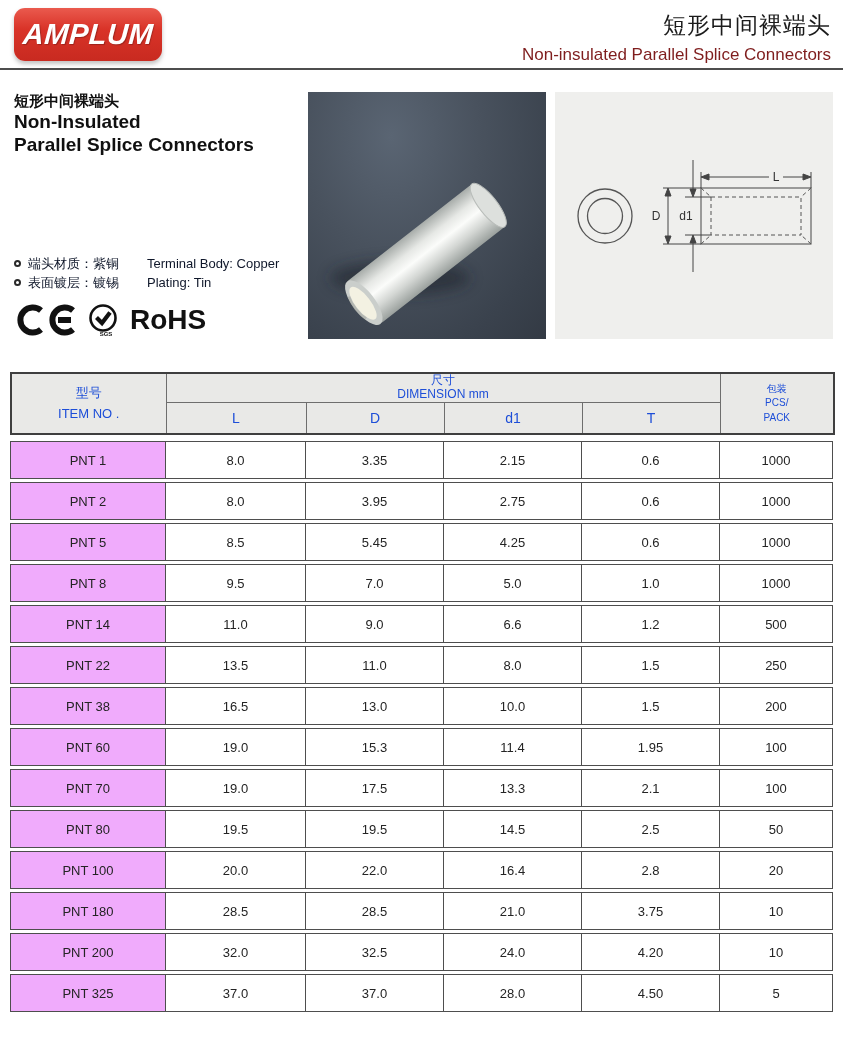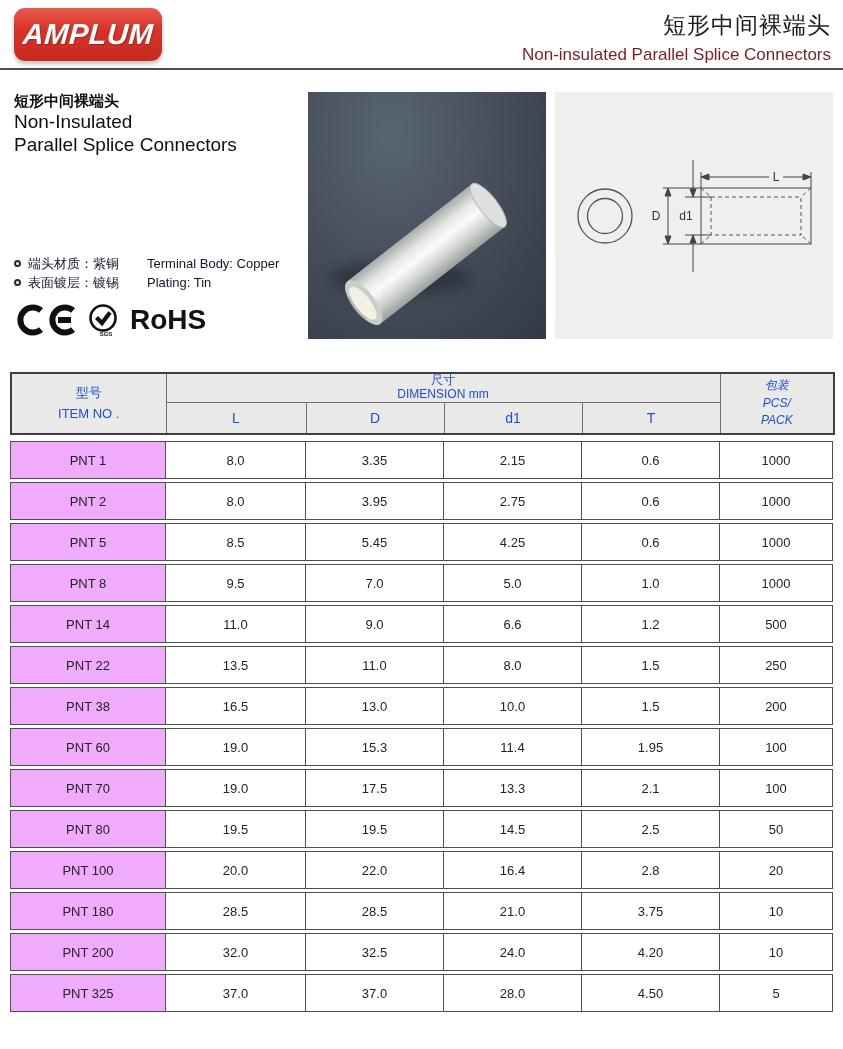--- a/index.html
+++ b/index.html
@@ -27,21 +27,21 @@
   }
   .hdr-titles { text-align:right; padding-top:2px; }
   .title-zh { font-size:23px; color:#1b1b1b; letter-spacing:1px; }
   .title-en { font-size:17px; color:#7f1d1d; margin-top:4px; }
   .hdr-rule { border-bottom:2px solid #4d4d4d; margin-top:3px; }
 
   
   .info-row { display:flex; margin:22px 10px 0 14px; height:247px; gap:9px; }
   .info-left { width:294px; display:flex; flex-direction:column; }
   .p-name-zh { font-size:15px; font-weight:bold; color:#101010; }
-  .p-name-en { font-size:19px; color:#101010; line-height:1.2; }
+  .p-name-en { font-size:19px; color:#101010; line-height:1.2;font-weight:bold; }
   .grow { flex:1; }
   .spec-line { display:flex; align-items:center; font-size:13px; color:#0f172a;
                height:19px; }
   .bullet { width:7px; height:7px; border:2px solid #2a2a2a; border-radius:50%;
             margin-right:7px; flex:0 0 auto; }
   .spec-zh { width:105px; }
   .spec-en { margin-left:14px;text-align:center; }
   .cert-row { display:flex; align-items:center; gap:9px; margin-top:9px; height:38px; }
   .rohs { font-size:28px; font-weight:bold; color:#111; letter-spacing:0; }
 
@@ -52,21 +52,21 @@
   .diagram { width:278px; height:247px; flex:0 0 auto; background:#efefed; }
 
   
   .tbl-wrap { margin:33px 10px 0 10px; width:823px; }
   table { table-layout:fixed; width:823px; text-align:center; }
   .thead-tbl { border-collapse:collapse; border:2px solid #3f3f3f; background:#e9e9e7; }
   .thead-tbl td { border:1px solid #6e6e6e; color:#1d4ed8; vertical-align:middle; }
   td.h-item { font-size:13px; line-height:1.55; }
   td.h-dim  { font-size:12px; line-height:1.15; height:28px; }
   td.h-sub  { font-size:14px; height:32px; }
-  td.h-pack { font-size:12px; line-height:1.45;font-style:italic; }
+  td.h-pack { font-size:10px; line-height:1.45; }
 
   .tbody-tbl { border-collapse:separate; border-spacing:0 3px; margin-top:3px; }
   .tbody-tbl td {
     height:38px; font-size:13px; color:#242424; background:#fff;
     border-top:1px solid #4e4e4e; border-bottom:1px solid #4e4e4e;
     border-left:1px solid #4e4e4e; vertical-align:middle;
   }
   .tbody-tbl td:last-child { border-right:1px solid #4e4e4e; }
   .tbody-tbl td.c-item { background:#f0abfc; }
 </style>

